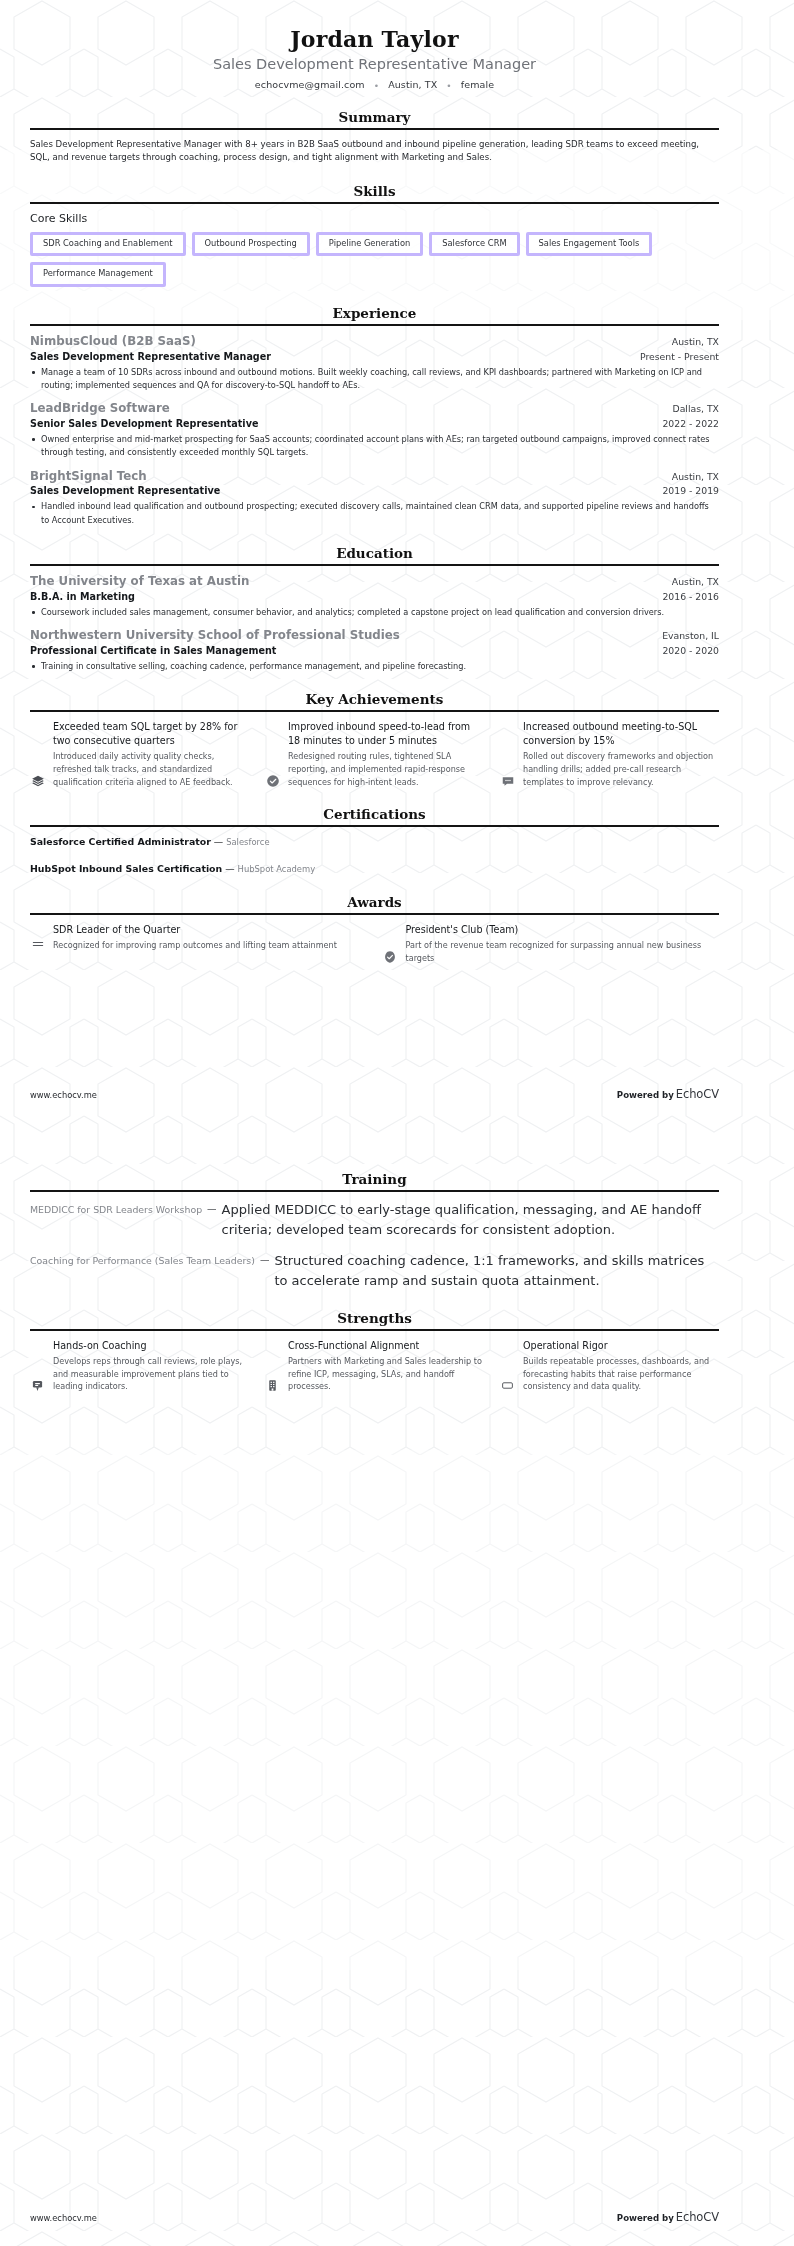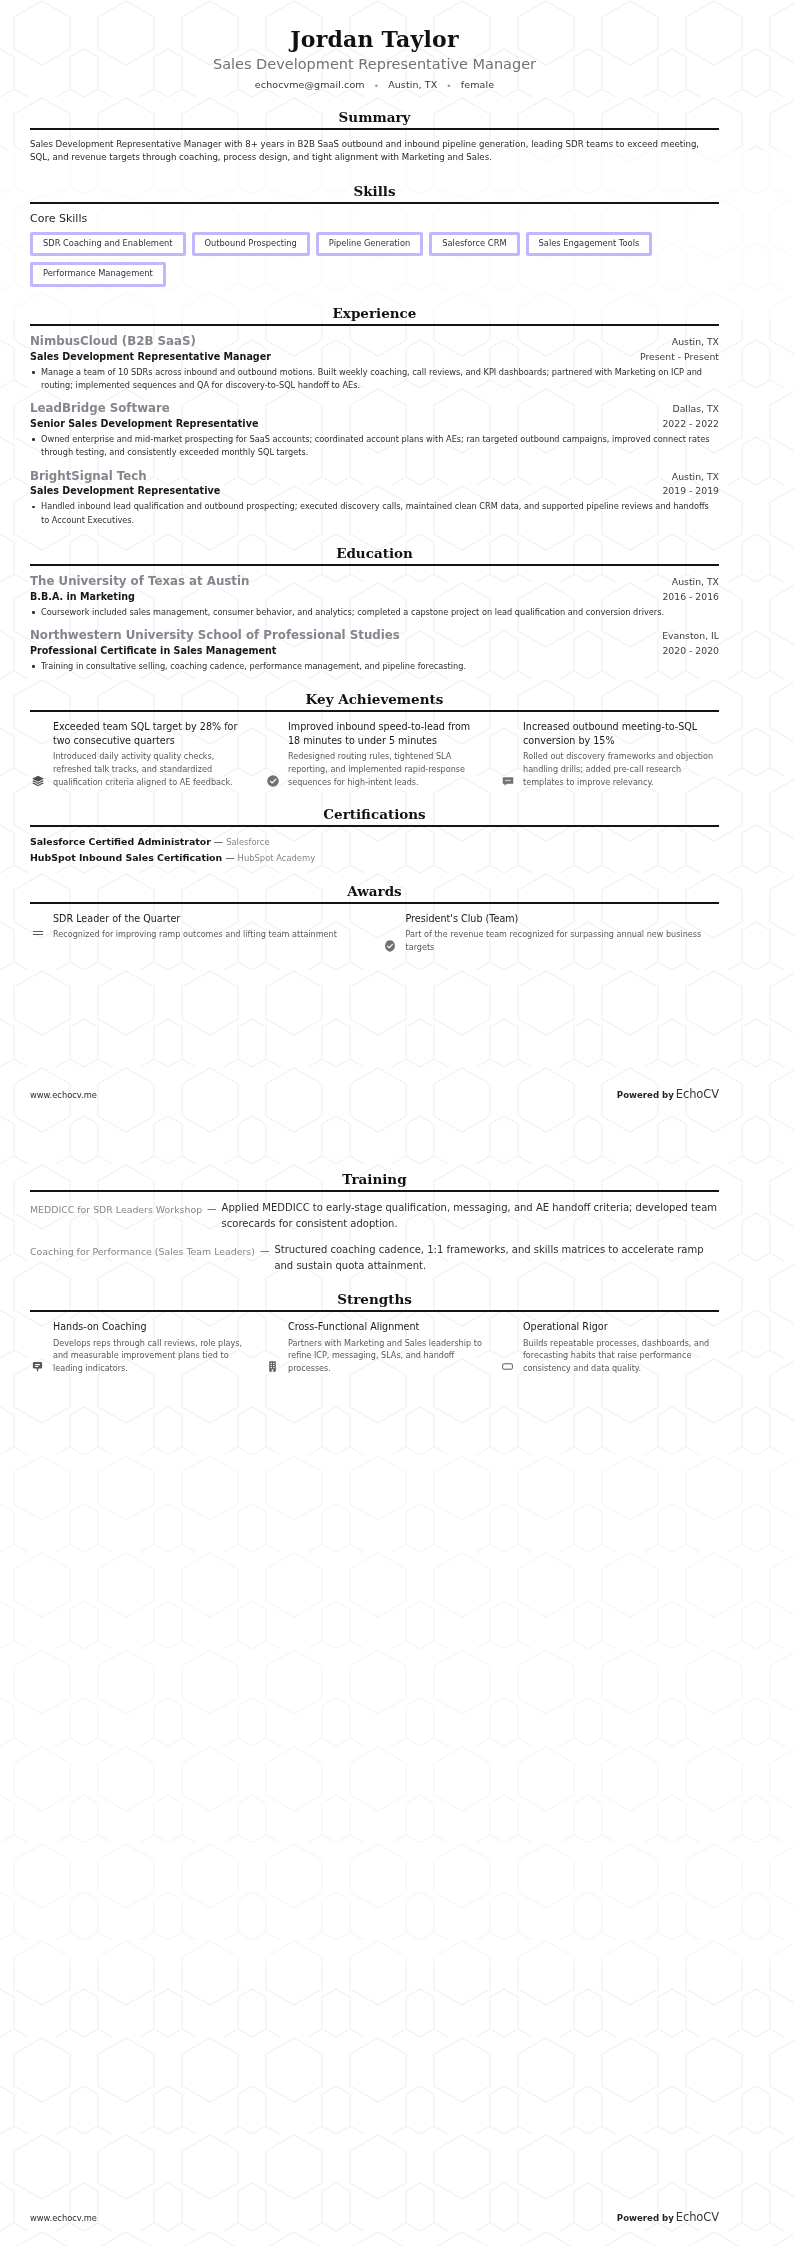--- a/index.html
+++ b/index.html
@@ -201,21 +201,21 @@
   .card-desc {
     font-size: 8.1px;
     line-height: 1.56;
     color: #55585e;
   }
   .cards.two .card { flex: 0 0 calc(50% - 8px); }
 
   
   .cert-row {
     font-size: 9.4px;
-    margin-bottom: 2px;
+    margin-bottom: 13px;
     line-height: 1.4;
   }
   .cert-row:last-child { margin-bottom: 0; }
   .cert-name { font-weight: bold; color: #14171b; }
   .cert-dash { color: #14171b; margin: 0 3px; }
   .cert-issuer { color: #82858b; font-size: 8.4px; }
 
   
   .train-row {
     display: flex;
@@ -234,21 +234,21 @@
   }
   .train-dash {
     flex: 0 0 auto;
     color: #2a2d32;
     font-size: 9.5px;
     margin: 0 5px;
     padding-top: 3px;
   }
   .train-desc {
     flex: 1 1 auto;
-    font-size: 10px;
+    font-size: 13px;
     line-height: 1.55;
     color: #2a2d32;
     min-width: 0;
   }
 
   
   .foot {
     position: absolute;
     left: 30px;
     right: 30px;

